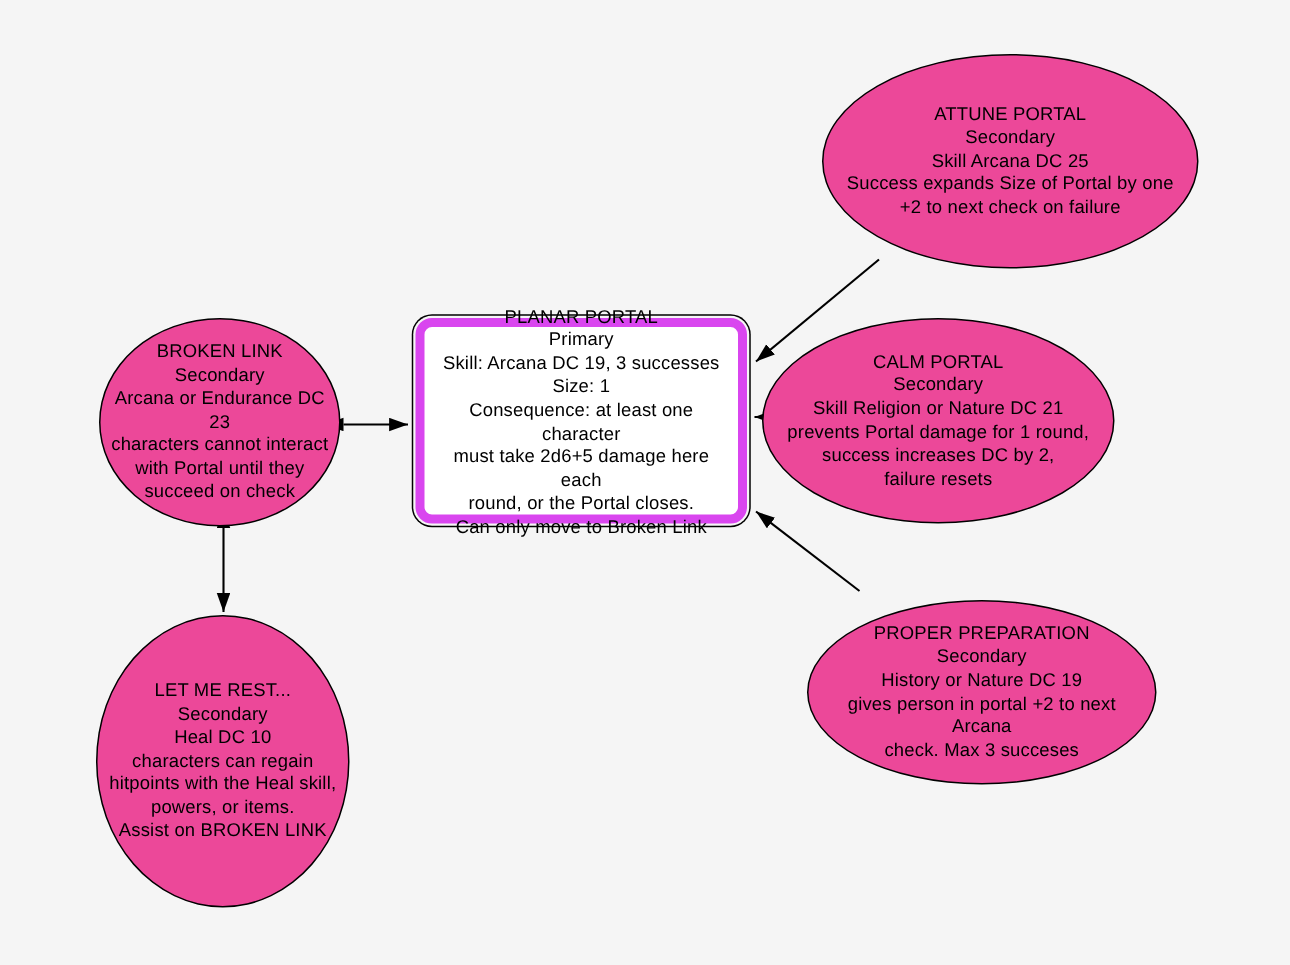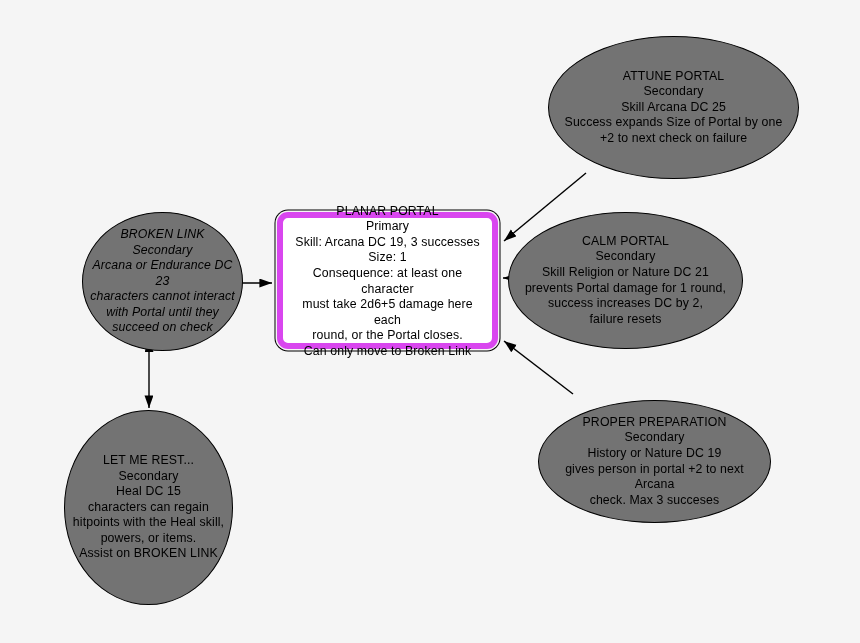--- a/index.html
+++ b/index.html
@@ -48,21 +48,21 @@
     background: #ffffff;
     border: 6px solid #d946ef;
     border-radius: 11px;
     box-shadow: 0 0 0 1.5px #f5f5f5, 0 0 0 2.5px #000;
   }
   .node-rect .node-text {
     padding: 2px 4px 0 4px;
   }
   
   .node-ellipse {
-    background: #737373;
+    background: #ec4899;
     border: 1px solid #000;
     border-radius: 50%;
   }
   .node-ellipse .node-text {
     padding: 0 6px;
   }
 </style>
 </head>
 <body>
 
@@ -118,32 +118,32 @@
   </div>
 
   <div class="node node-ellipse" style="left:538px; top:400px; width:233px; height:123px;">
     <div class="node-text">PROPER PREPARATION
 Secondary
 History or Nature DC 19
 gives person in portal +2 to next Arcana
 check. Max 3 succeses</div>
   </div>
 
-  <div class="node node-ellipse" style="left:82px; top:212px; width:161px; height:139px;font-style:italic;">
+  <div class="node node-ellipse" style="left:66px; top:212px; width:161px; height:139px;">
     <div class="node-text">BROKEN LINK
 Secondary
 Arcana or Endurance DC 23
 characters cannot interact
 with Portal until they
 succeed on check</div>
   </div>
 
   <div class="node node-ellipse" style="left:64px; top:410px; width:169px; height:195px;">
     <div class="node-text">LET ME REST...
 Secondary
-Heal DC 15
+Heal DC 10
 characters can regain
 hitpoints with the Heal skill,
 powers, or items.
 Assist on BROKEN LINK</div>
   </div>
 
 </div>
 
 </body></html>

